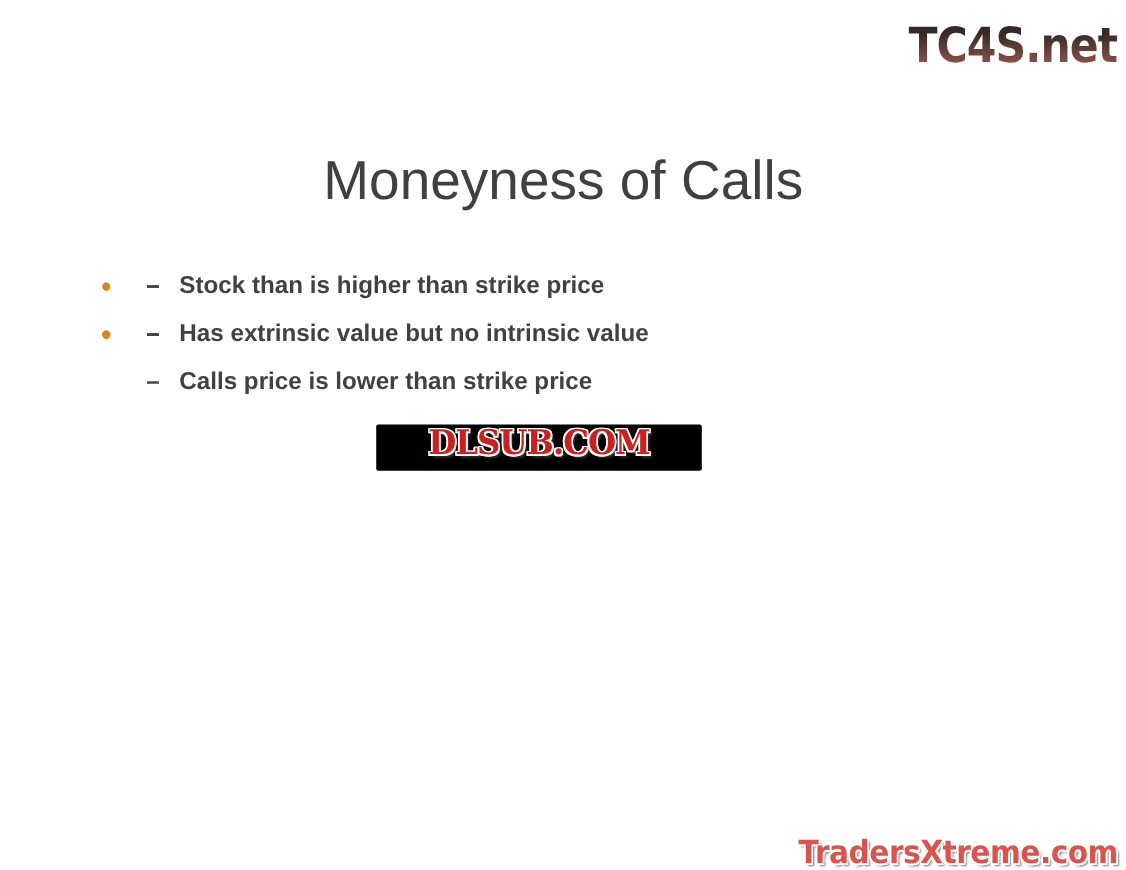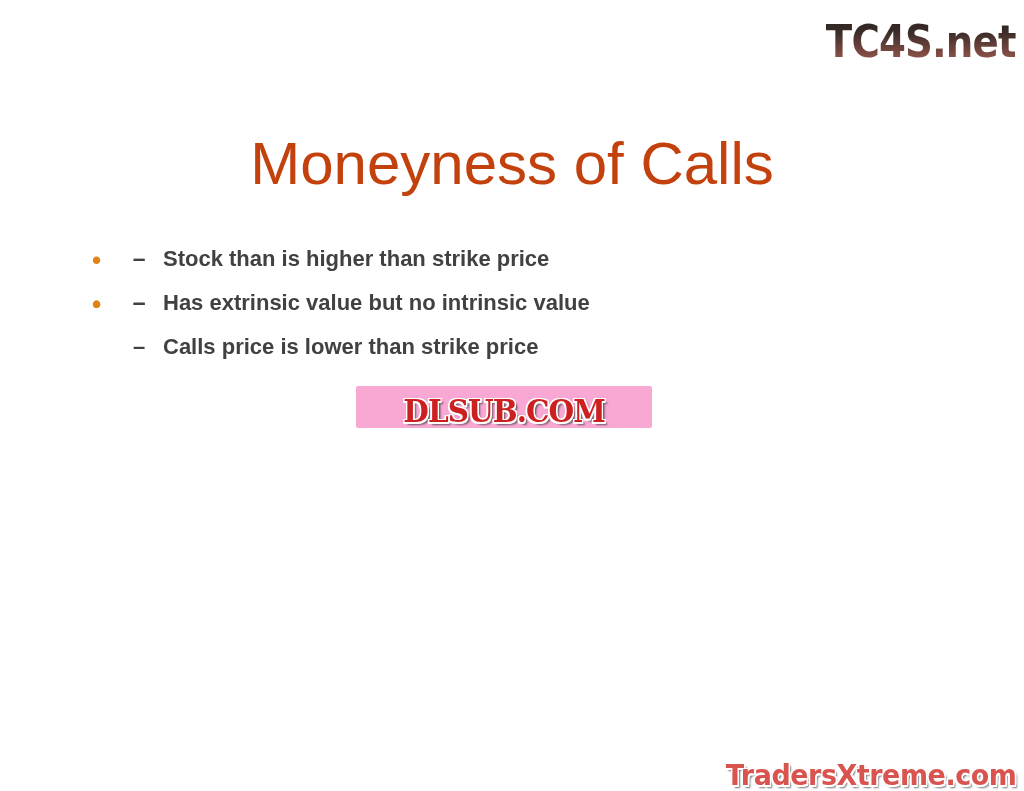--- a/index.html
+++ b/index.html
@@ -39,24 +39,24 @@
     white-space: nowrap;
   }
 
   
   .title {
     position: absolute;
     left: 0;
     top: 118px;
     width: 1024px;
     text-align: center;
-    color: #c2410c;
+    color: #404040;
     font-family: "Liberation Sans", sans-serif;
     font-weight: normal;
-    font-size: 60px;
+    font-size: 50px;
     line-height: 62px;
     letter-spacing: 0px;
   }
 
   
   .body {
     position: absolute;
     left: 80px;
     top: 222px;
     width: 840px;
@@ -95,28 +95,28 @@
     left: 53px;
     top: 0;
     font-size: 22px;
     line-height: 44px;
     color: #414141;
   }
 
   
   .wm-dlsub {
     position: absolute;
-    left: 356px;
+    left: 342px;
     top: 371px;
     width: 296px;
     height: 42px;
-    background: #f9a8d4;
+    background: #000000;
     border-radius: 2px;
     display: flex;
-    align-items: flex-end;
+    align-items: flex-start;
     justify-content: center;
     overflow: hidden;
   }
   .wm-dlsub .txt {
     font-family: "DejaVu Serif", serif;
     font-weight: bold;
     font-size: 31px;
     line-height: 34px;
     letter-spacing: -1px;
     transform: scaleX(0.95);

